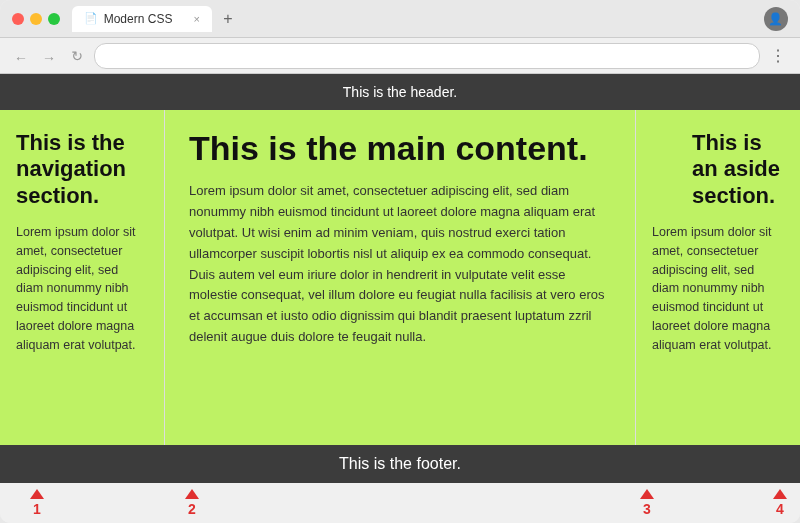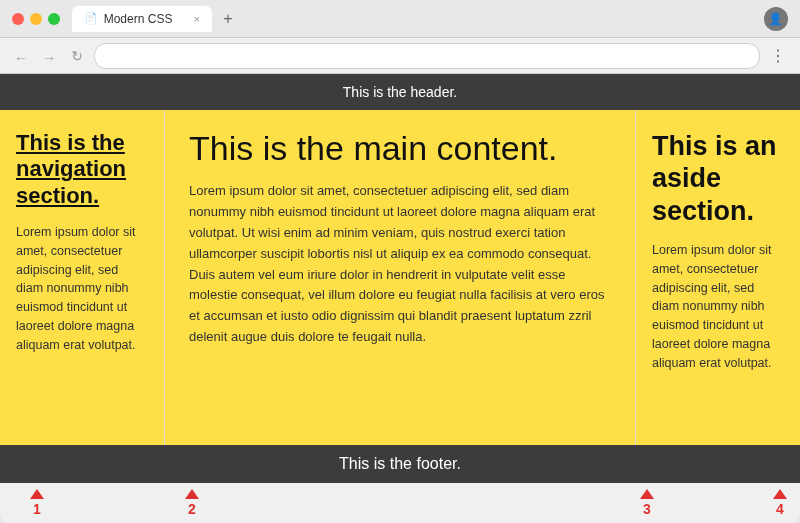--- a/index.html
+++ b/index.html
@@ -144,21 +144,21 @@
       cursor: pointer;
       padding: 2px 4px;
     }
 
     
     .webpage {
       flex: 1;
       display: flex;
       flex-direction: column;
       overflow: hidden;
-      background: #fde047;
+      background: #bef264;
     }
 
     .page-header {
       background: #3c3c3c;
       color: #fff;
       text-align: center;
       padding: 10px;
       font-size: 14px;
       flex-shrink: 0;
     }
@@ -175,62 +175,62 @@
       padding: 20px 16px;
       border-right: 1px solid #ddd;
     }
 
     .page-nav h2 {
       font-size: 22px;
       font-weight: 900;
       color: #111;
       margin-bottom: 14px;
       line-height: 1.2;
-      text-decoration: underline;
     }
 
     .page-nav p {
       font-size: 12.5px;
       color: #333;
       line-height: 1.5;
     }
 
     .page-main {
       flex: 1;
       padding: 20px 24px;
       overflow: hidden;
     }
 
     .page-main h1 {
       font-size: 34px;
-      font-weight: 400;
+      font-weight: 700;
       color: #111;
       margin-bottom: 14px;
       line-height: 1.1;
     }
 
     .page-main p {
       font-size: 13px;
       color: #333;
       line-height: 1.6;
     }
 
     .page-aside {
       width: 165px;
       flex-shrink: 0;
       padding: 20px 16px;
       border-left: 1px solid #ddd;
     }
 
     .page-aside h2 {
-      font-size: 27px;
+      font-size: 22px;
       font-weight: 900;
       color: #111;
       margin-bottom: 14px;
       line-height: 1.2;
+      margin-left: 40px;
     }
 
     .page-aside p {
       font-size: 12.5px;
       color: #333;
       line-height: 1.5;
     }
 
     .page-footer {
       background: #3c3c3c;

